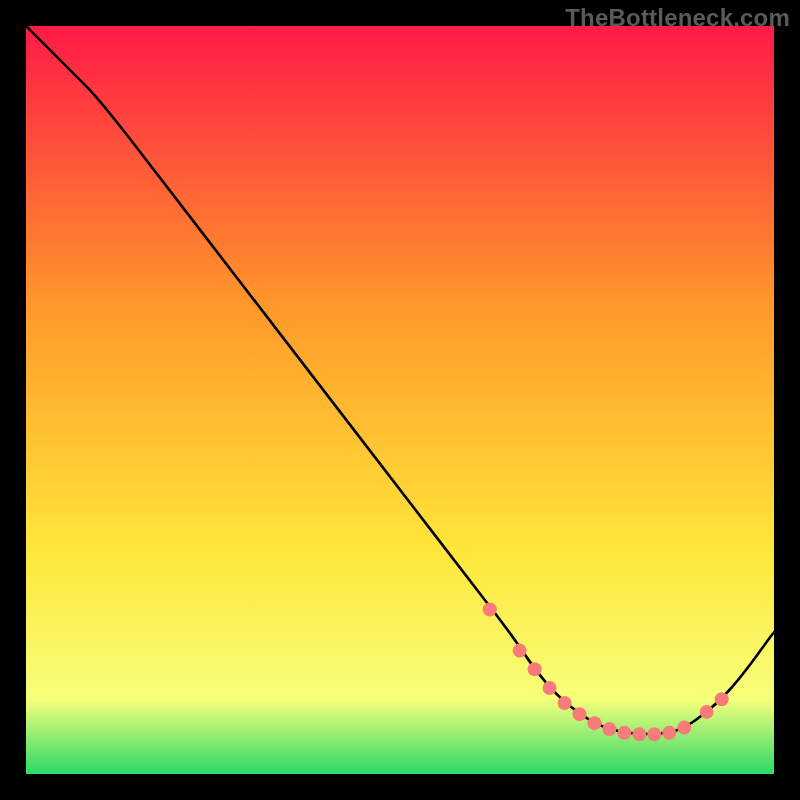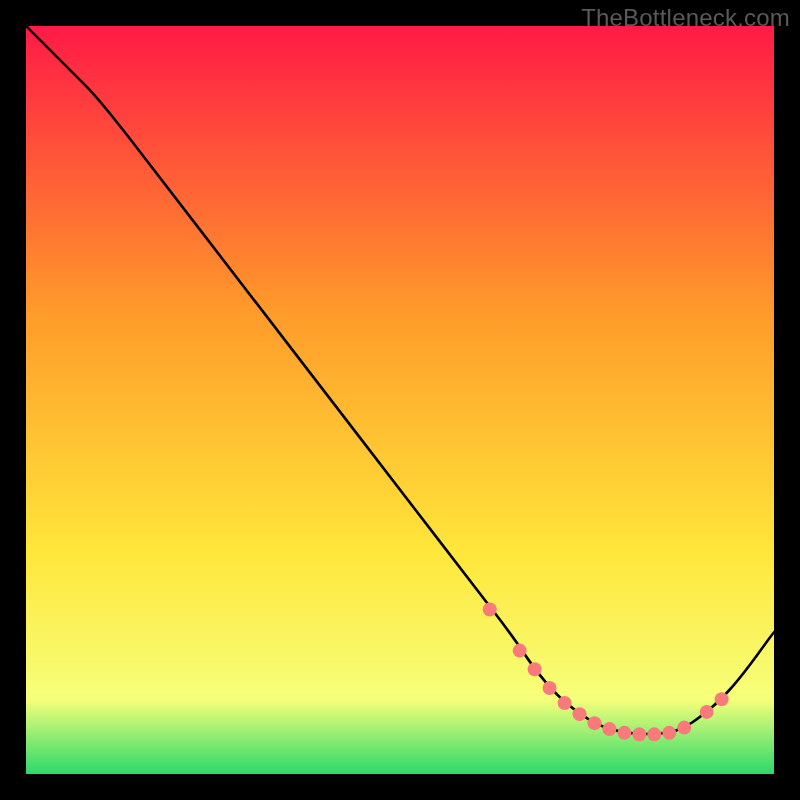--- a/index.html
+++ b/index.html
@@ -16,21 +16,21 @@
     width: 800px;
     height: 800px;
     background: #000;
   }
   .watermark {
     position: absolute;
     top: 4px;
     right: 10px;
     color: #5a5a5a;
     font-size: 24px;
-    font-weight: 400;
+    font-weight: 700;
     letter-spacing: 0.2px;
     z-index: 5;
     user-select: none;
   }
   .plot-outer {
     position: absolute;
     left: 26px;
     top: 26px;
     width: 748px;   
     height: 748px;

